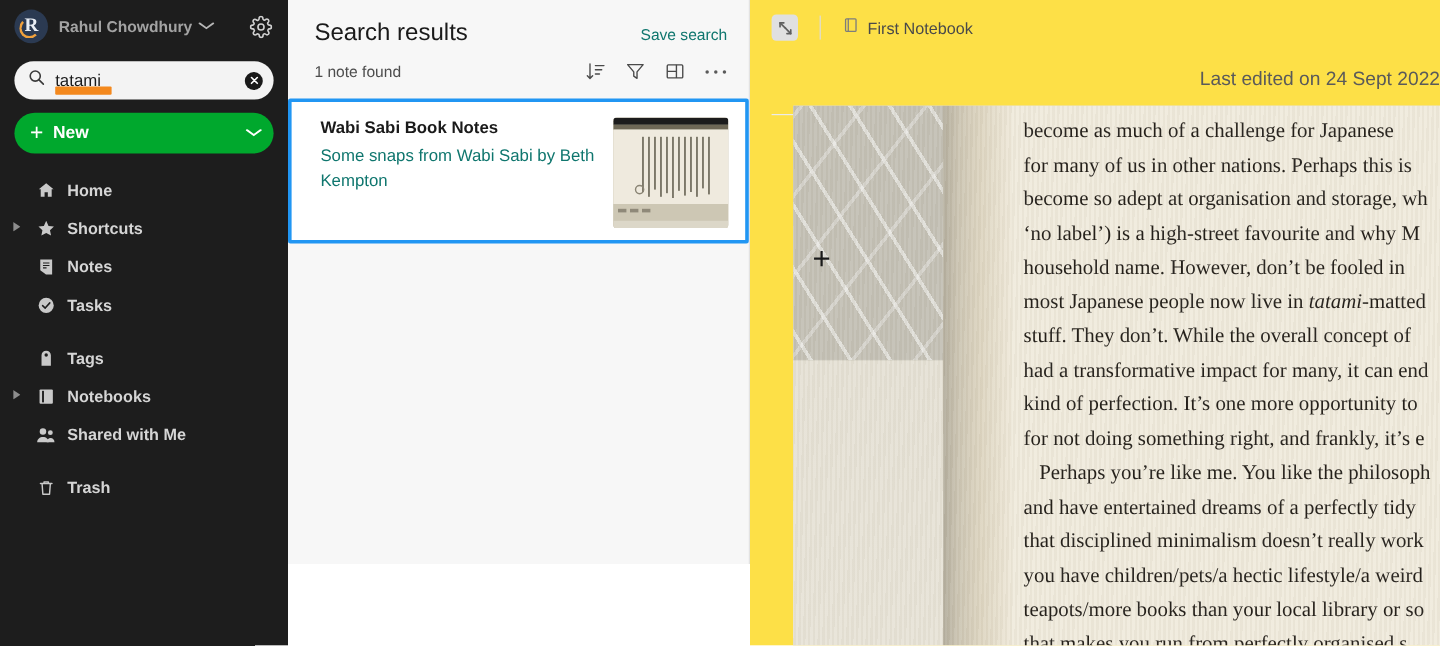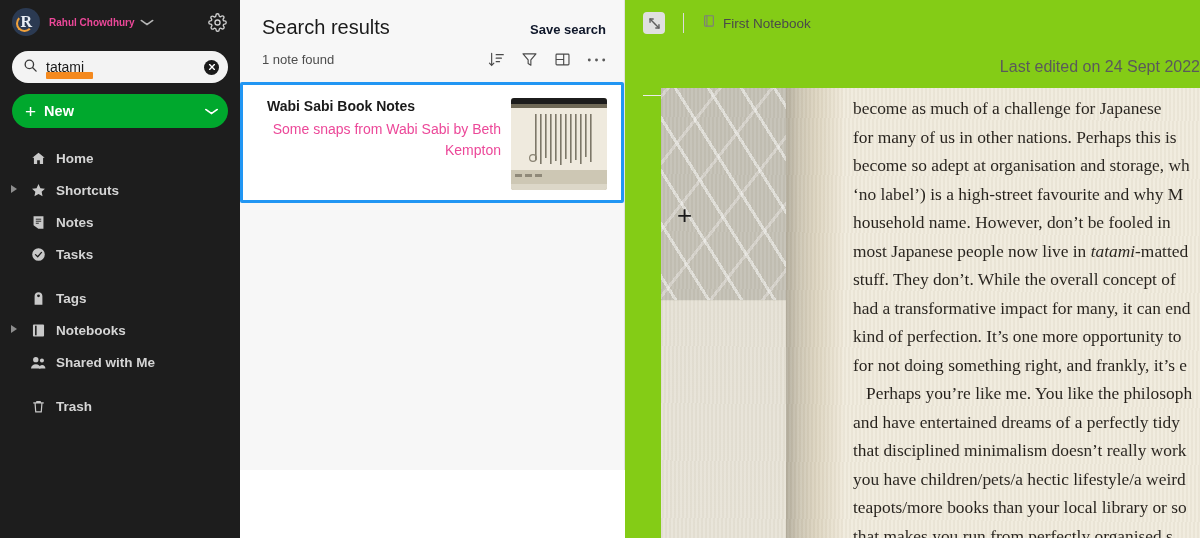--- a/index.html
+++ b/index.html
@@ -37,21 +37,21 @@
   .avatar .mono-arc {
     position: absolute; z-index: 1;
     width: 17px; height: 17px;
     border: 2px solid #f2a23c;
     border-radius: 50%;
     border-top-color: transparent;
     border-right-color: transparent;
     left: 4px; top: 7px;
   }
   .account-name {
-    color: #ec4899; font-size: 10px; font-weight: 600;
+    color: #a3a3a3; font-size: 13px; font-weight: 600;
     white-space: nowrap;
   }
   .chev-small {
     color: #b6b6b6; font-size: 11px; margin-left: -2px;
     transform: scaleX(1.4);
   }
   .gear-btn {
     margin-left: auto; width: 26px; height: 26px;
     display: flex; align-items: center; justify-content: center;
   }
@@ -114,22 +114,22 @@
   .results {
     width: 385px; flex: 0 0 385px; height: 470px;
     background: #f7f7f7;
     border-right: 1px solid #e2e2e2;
     position: relative;
   }
   .results-head { padding: 16px 18px 0 22px; }
   .results-title-row { display: flex; align-items: baseline; }
   .results-title { font-size: 20px; color: #1a1a1a; font-weight: 400; }
   .save-search {
-    margin-left: auto; color: #0f172a;
-    font-size: 13px; font-weight: 700;
+    margin-left: auto; color: #0f766e;
+    font-size: 13px; font-weight: 400;
   }
   .results-sub-row {
     display: flex; align-items: center;
     margin-top: 12px;
     gap: 28px;
   }
   .note-count { font-size: 13px; color: #4d4d4d; }
   .tool-icons { margin-left: auto; display: flex; align-items: center; gap: 16px; }
   .tool-icons .ti { display: flex; align-items: center; justify-content: center; }
   .dots { color: #5a5a5a; font-size: 17px; letter-spacing: 1px; line-height: 8px; }
@@ -140,32 +140,32 @@
     background: #fff;
     border: 3px solid #2196f3;
     border-radius: 2px;
     display: flex;
     padding: 13px 14px 13px 24px;
     height: 121px;
   }
   .note-text { flex: 1; min-width: 0; padding-right: 10px; }
   .note-title { font-size: 14px; font-weight: 700; color: #1a1a1a; }
   .note-snippet {
-    font-size: 14px; color: #ec4899; margin-top: 5px; line-height: 1.47; text-align: right;
+    font-size: 14px; color: #0f766e; margin-top: 5px; line-height: 1.47;
   }
   .note-time { font-size: 12.5px; color: #8a8a8a; margin-top: 7px; }
   .note-thumb {
     width: 96px; height: 92px; flex: 0 0 96px;
     border-radius: 3px; overflow: hidden;
     background: #cfc9b8;
     position: relative;
   }
 
   
-  .viewer { flex: 1; height: 538px; background: #84cc16; position: relative; }
+  .viewer { flex: 1; height: 538px; background: #fde047; position: relative; }
   .viewer-head { padding: 10px 0 0 18px; }
   .vh-row { display: flex; align-items: center; gap: 0; height: 26px; }
   .expand-btn {
     width: 22px; height: 22px; border-radius: 4px;
     background: #e0e0e0;
     display: flex; align-items: center; justify-content: center;
     flex: 0 0 22px;
   }
   .vh-sep { width: 1px; height: 20px; background: #dcdcdc; margin: 0 18px; }
   .nb-chip { display: flex; align-items: center; gap: 7px; }

